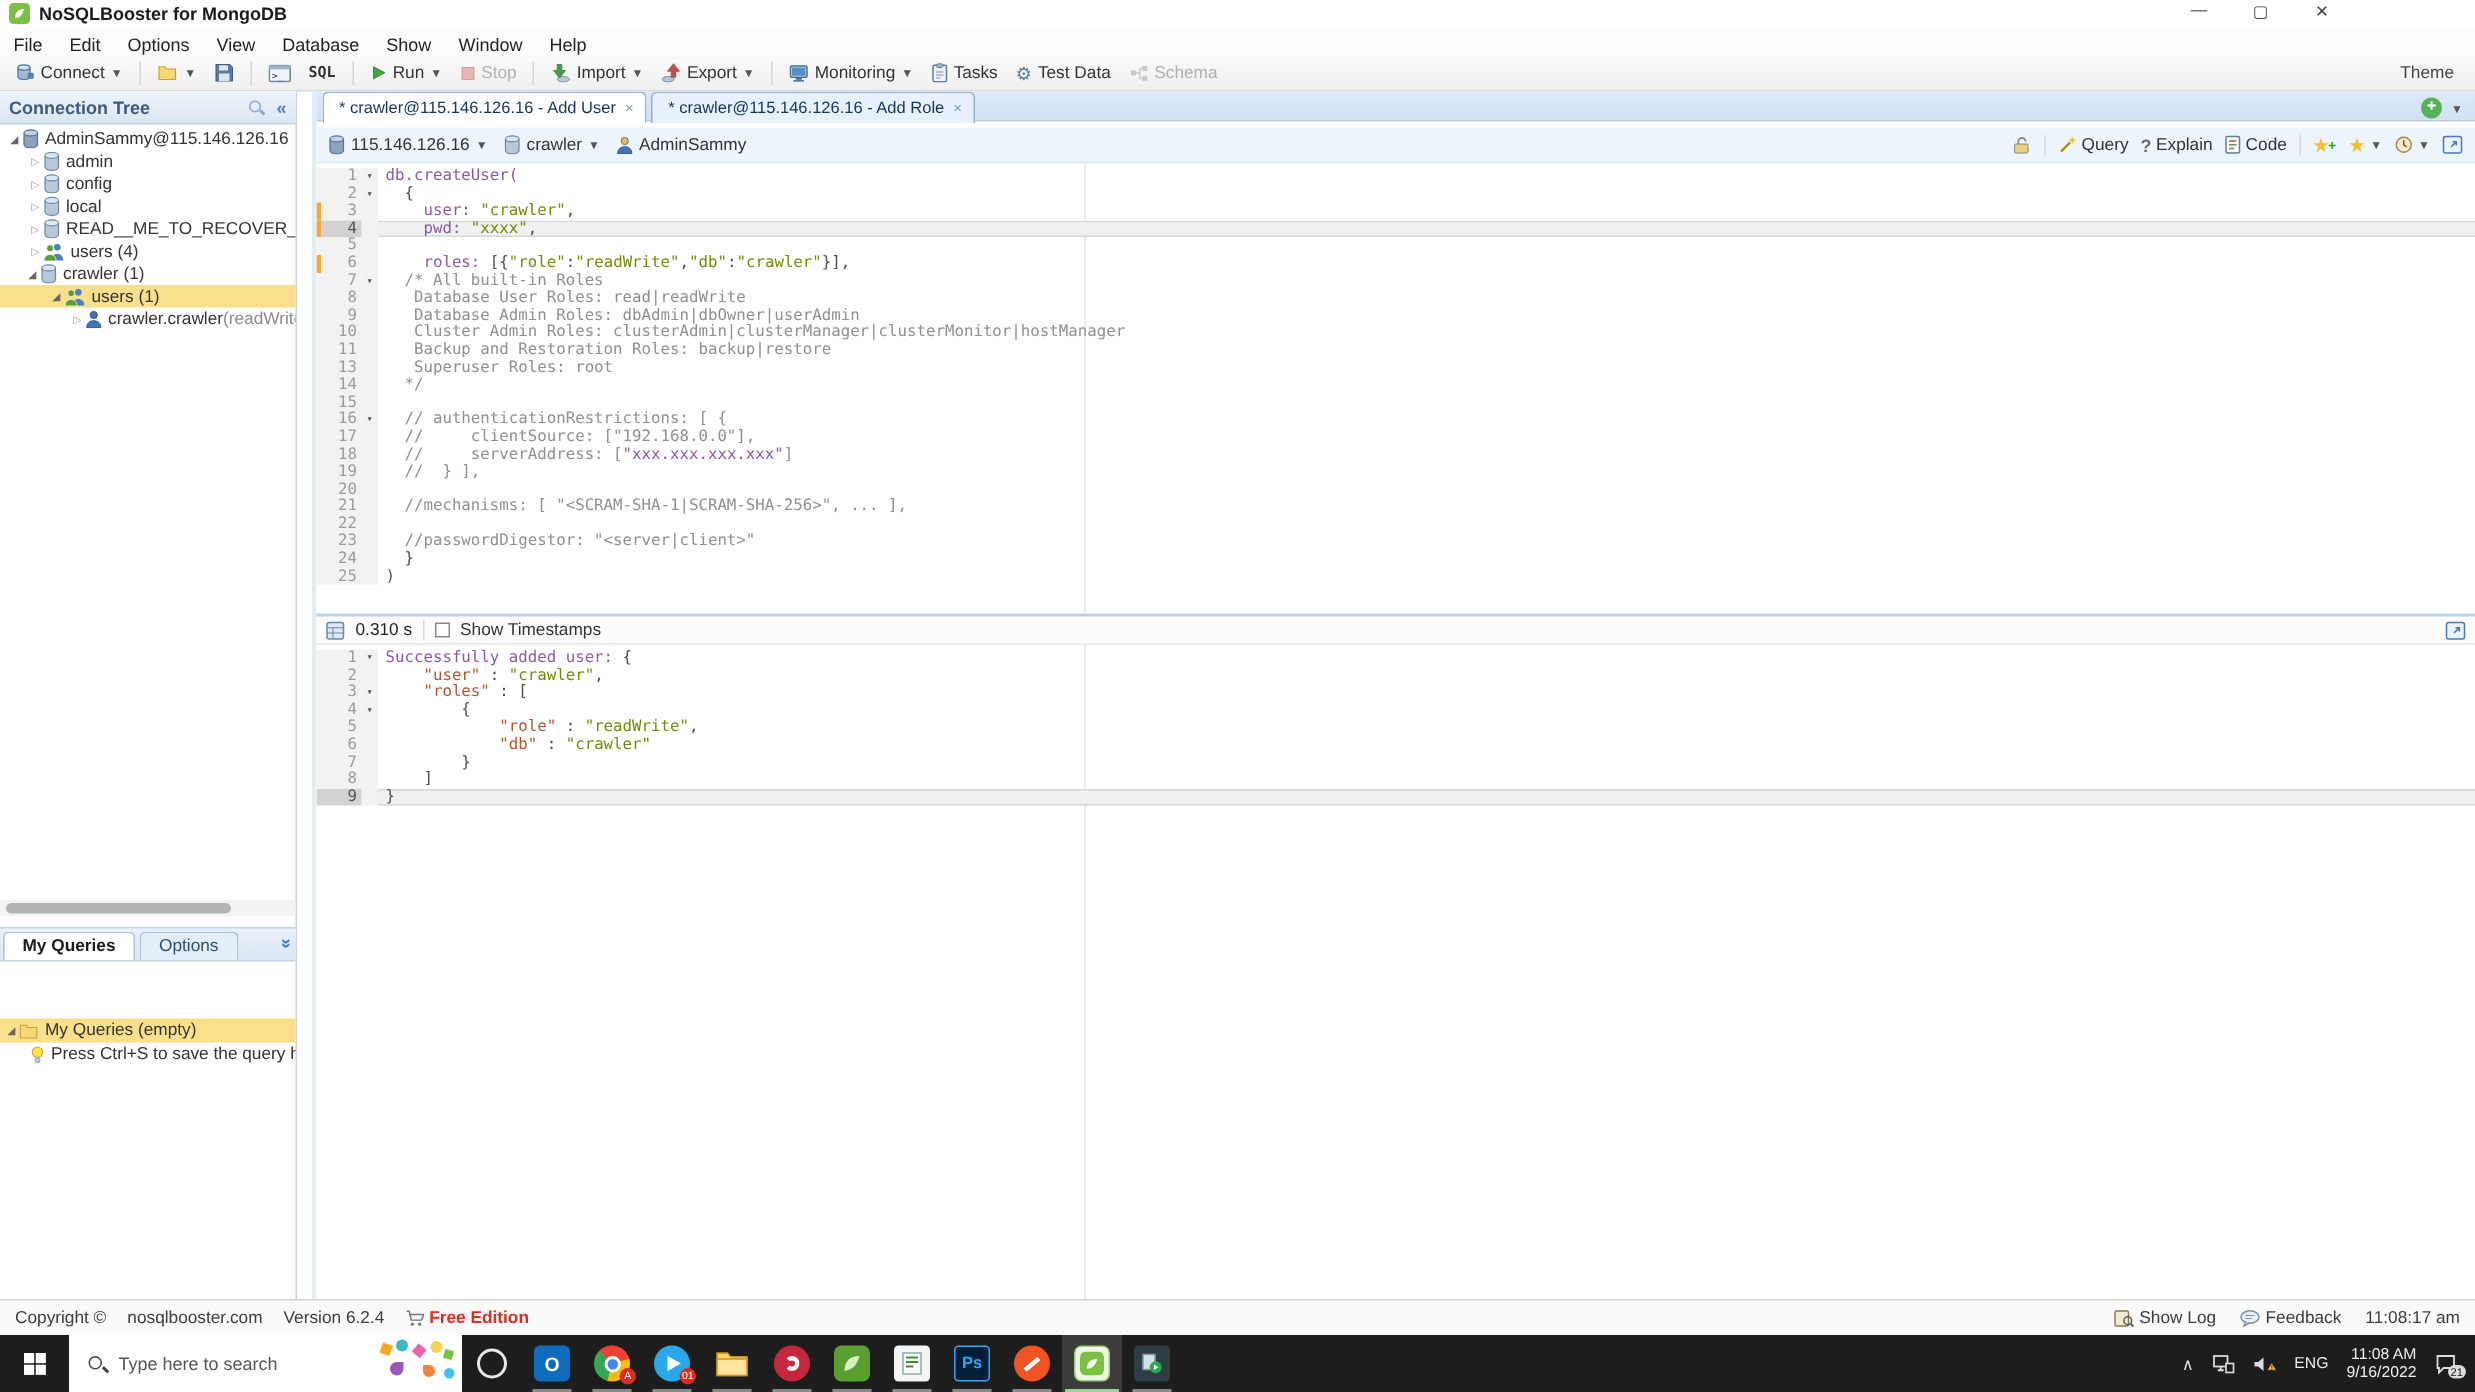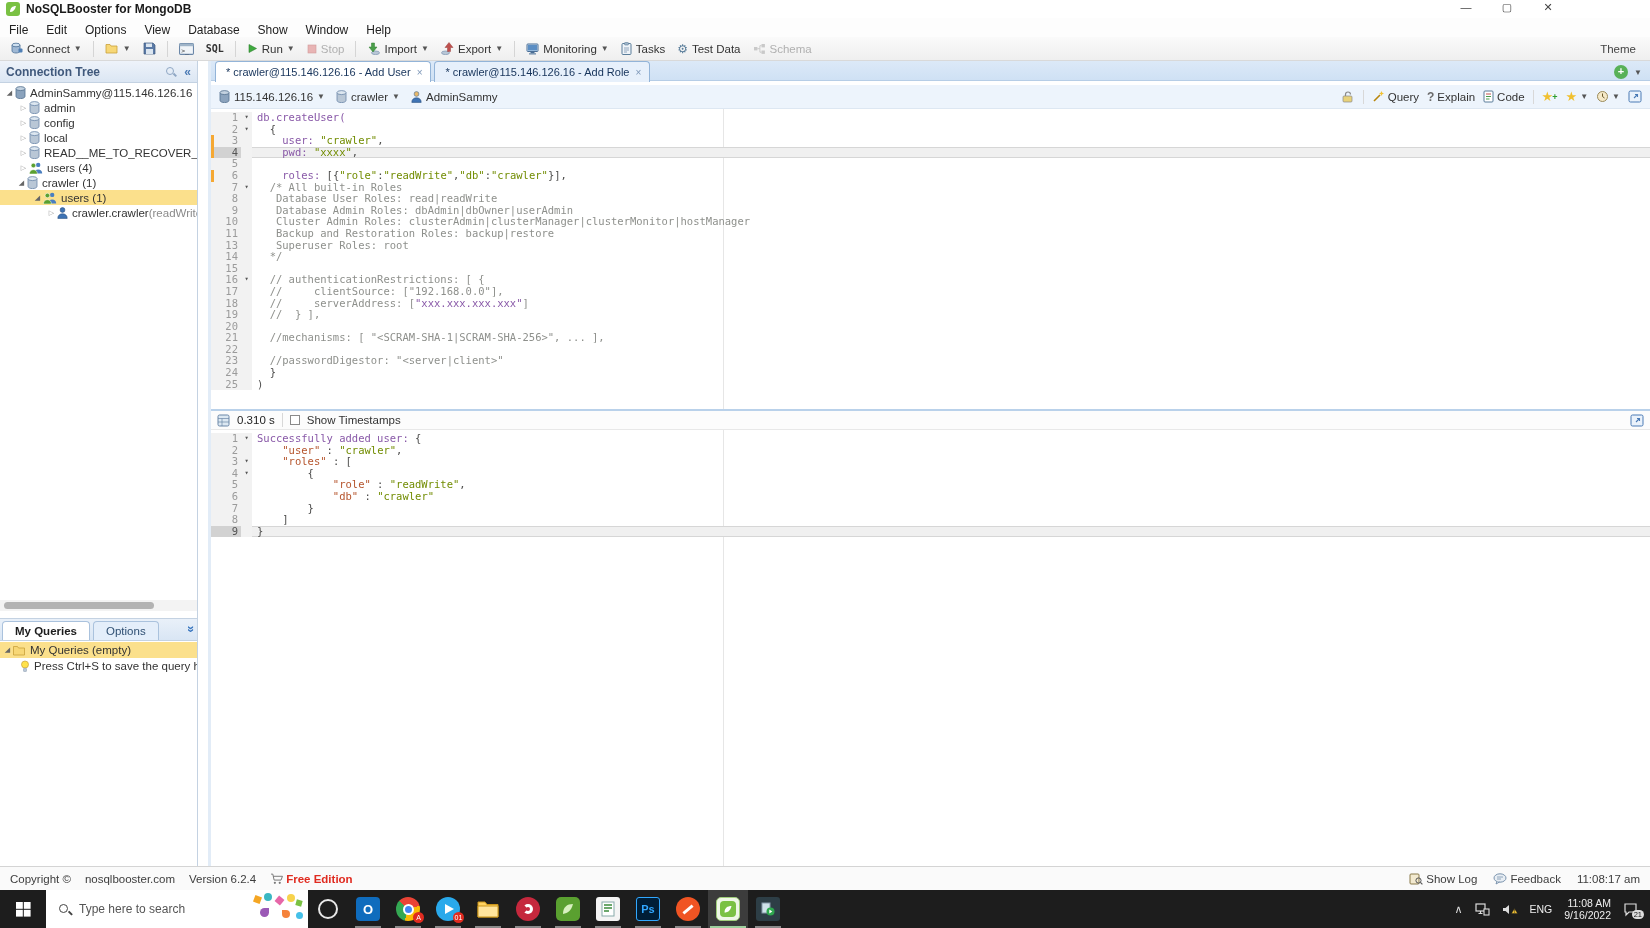--- a/index.html
+++ b/index.html
@@ -44,21 +44,21 @@
   .ticon { margin-right:4px; flex:none; display:flex; }
   .tsuffix { color:#8a8a8a; }
   #side-hscroll { position:absolute; top:539px; left:0; right:0; height:11px; background:#f3f3f3; }
   #side-hscroll .thumb { position:absolute; top:2px; left:4px; width:150px; height:7px; background:#b3b3b3; border-radius:4px; }
   #queries-tabs { position:absolute; top:557px; left:0; right:0; height:23px; background:linear-gradient(#e9f0f9,#d9e6f4); border-top:1px solid #c4d2e2; border-bottom:1px solid #c4d2e2; display:flex; align-items:flex-end; padding:0 2px; font-size:11.5px; }
   .qtab { padding:3px 12px 3px; border:1px solid #aac2dd; border-bottom:none; border-radius:4px 4px 0 0; margin-right:3px; color:#2f4f72; background:#e4eefa; cursor:default; }
   .qtab.active { background:#fff; font-weight:bold; color:#1c1c1c; }
   #queries-tabs .chev { margin-left:auto; color:#3c78c0; font-size:12px; font-weight:bold; transform:rotate(90deg); margin-bottom:4px; }
   #queries-tree { position:absolute; top:581px; left:0; right:0; font-size:11.5px; color:#333; }
   .qrow { height:16px; display:flex; align-items:center; padding-left:2px; white-space:nowrap; overflow:hidden; }
-  .qrow.sel { background:#fbe08c; }
+  .qrow.sel { background:#fbe08c;margin-top:37px; }
 
   
   #content { position:absolute; top:0; left:208px; right:0; height:100%; border-left:3px solid #e2ecf7; }
   #tabbar { position:absolute; top:0; left:0; right:0; height:20px; background:linear-gradient(#dcE9f8,#cfe1f4); border-bottom:1px solid #b6cde6; display:flex; align-items:flex-start; padding-left:4px; font-size:11px; }
   .etab { display:flex; align-items:center; gap:6px; padding:4px 8px 4px 10px; border:1px solid #93b4d8; border-bottom:none; border-radius:4px 4px 0 0; margin-right:3px; color:#16335a; background:#e7f0fb; cursor:default; white-space:nowrap; }
   .etab.active { background:#fff; }
   .etab .x { color:#7d97b8; font-size:10px; }
   #tabbar-right { position:absolute; right:8px; top:4px; display:flex; align-items:center; gap:6px; }
   .plus-circle { width:14px; height:14px; border-radius:50%; background:#58b158; color:#fff; font-size:11px; line-height:13px; text-align:center; font-weight:bold; }
 

